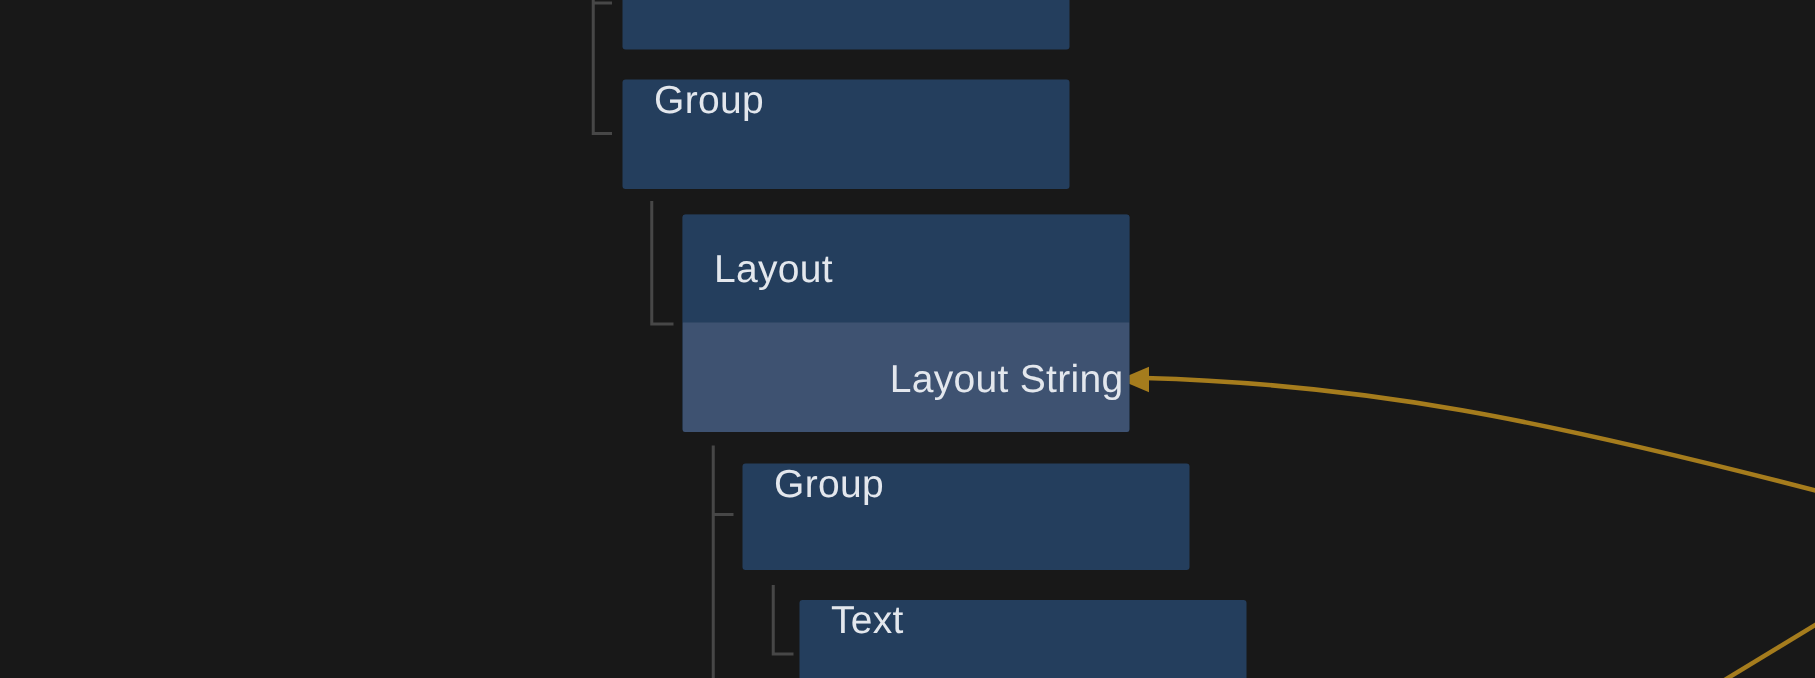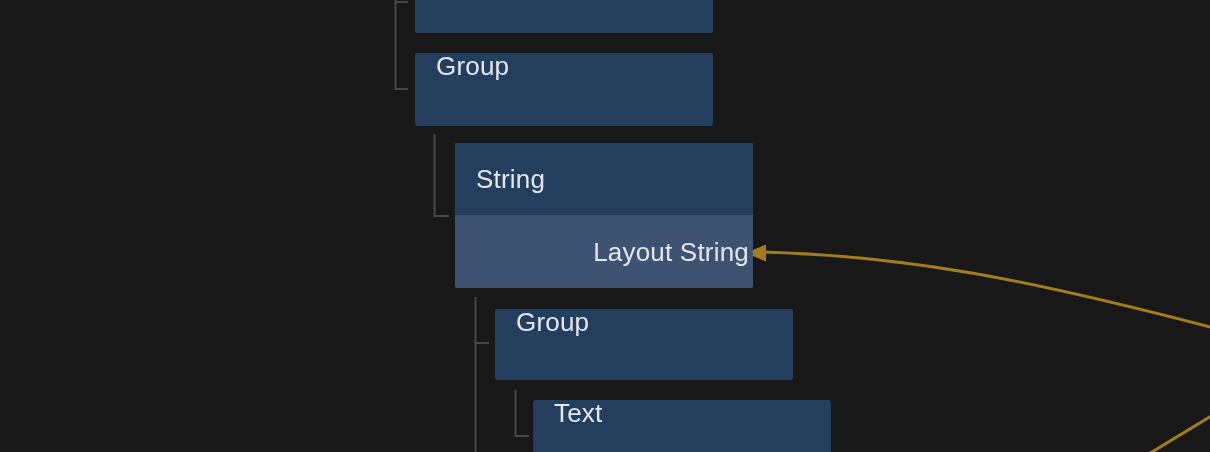--- a/index.html
+++ b/index.html
@@ -75,21 +75,21 @@
   <div class="node n-text1">
     <span class="label">Text</span>
   </div>
 
   <div class="node n-group1">
     <span class="label">Group</span>
   </div>
 
   <div class="node-stack n-columns">
     <div class="node-header">
-      <span class="label">String</span>
+      <span class="label">Layout</span>
     </div>
     <div class="node-prop">
       <span class="label-right">Layout String</span>
     </div>
   </div>
 
   <div class="node n-group2">
     <span class="label">Group</span>
   </div>
 

